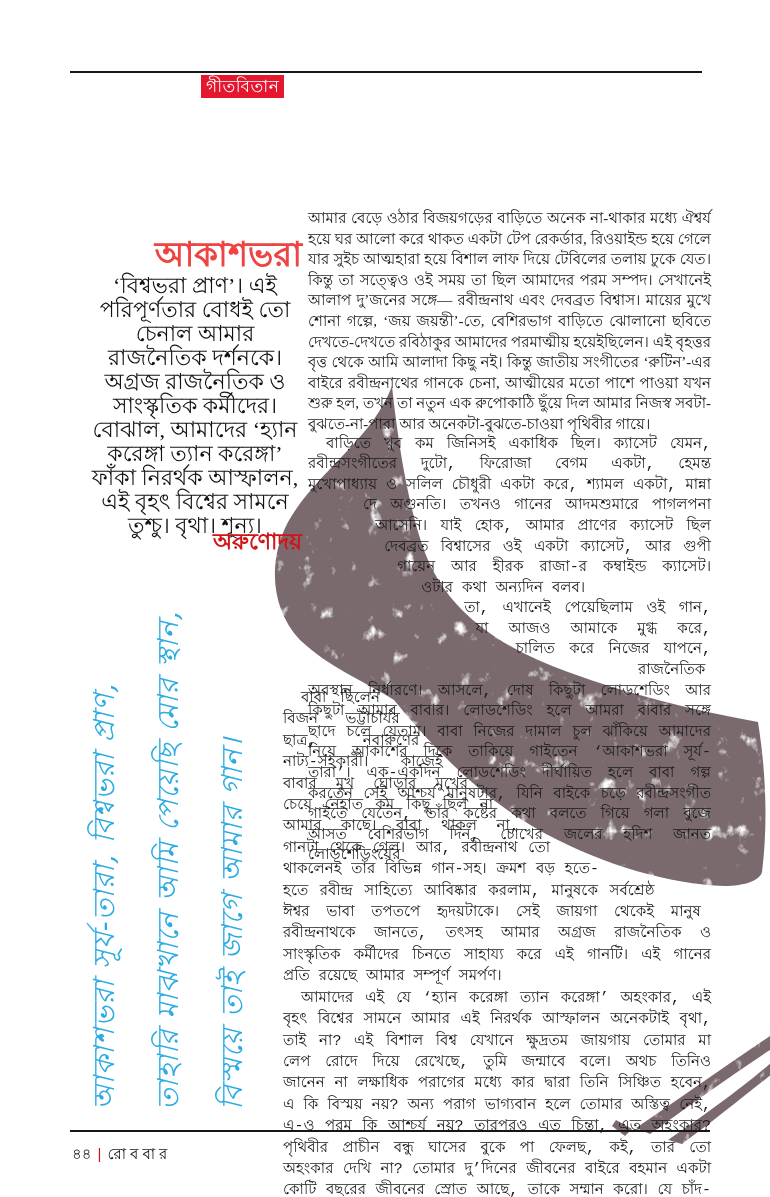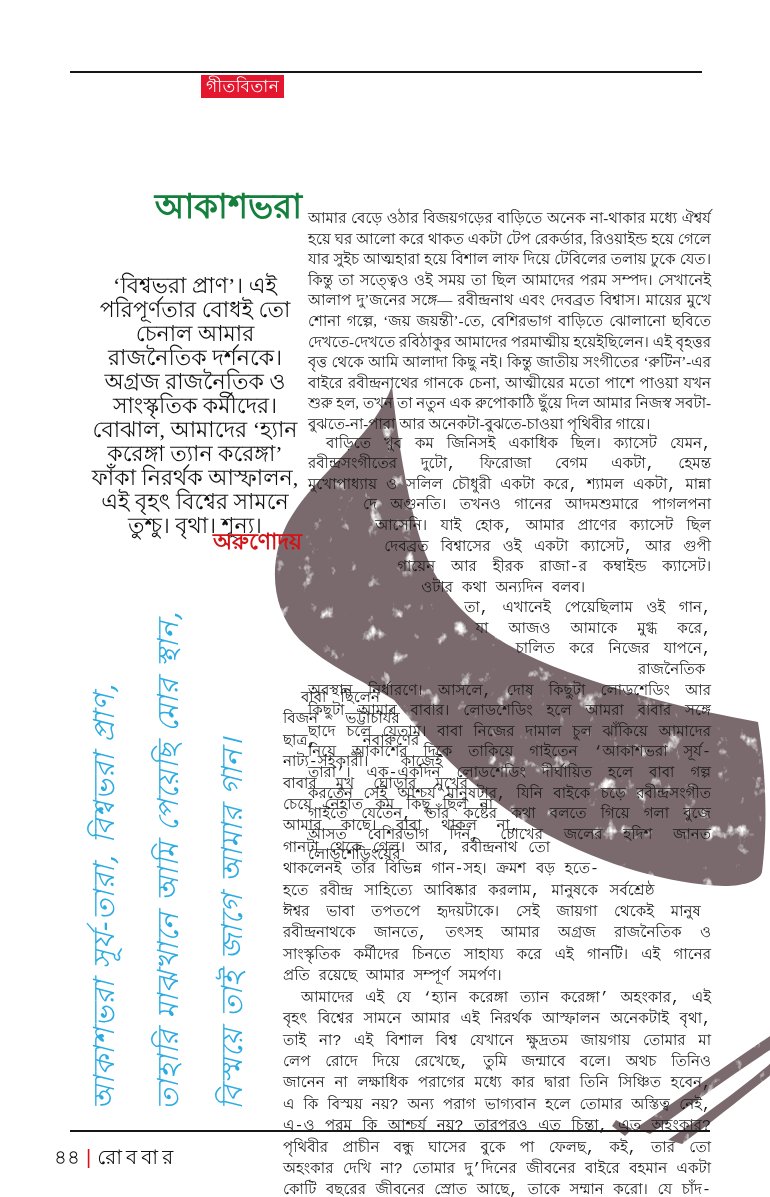--- a/index.html
+++ b/index.html
@@ -6,21 +6,21 @@
   .page{position:relative;width:770px;height:1197px;background:#ffffff;margin:0 auto;
         overflow:hidden;font-family:"Liberation Serif", serif;color:#1a1a1a;}
   
   .top-rule{position:absolute;left:70px;top:71px;width:632px;height:2px;background:#161616;}
   .section-badge{position:absolute;left:177px;top:75px;background:#e4172f;color:#ffffff;
         font-family:"Liberation Sans", sans-serif;font-size:17px;line-height:23px;
         padding:0 5px;letter-spacing:.5px;margin-left:24px;}
   
   .headline{position:absolute;left:92px;top:186px;width:210px;text-align:right;
         font-family:"DejaVu Sans", sans-serif;font-weight:bold;font-size:34px;line-height:41px;}
-  .headline .l1{color:#15803d;}
+  .headline .l1{color:#ef4444;margin-top:48px;}
   .headline .l2{color:#00aeef;}
   .standfirst{position:absolute;left:88px;top:274px;width:214px;text-align:center;
         font-size:22px;line-height:24px;color:#111;}
   .author{position:absolute;left:92px;top:524px;width:210px;text-align:right;
         font-family:"DejaVu Sans", sans-serif;font-weight:bold;font-size:22px;color:#d21317;}
   
   .script-wrap{position:absolute;left:-103px;top:739px;width:546px;height:196px;
         transform:rotate(-90deg);color:#21a7e0;
         font-family:"DejaVu Serif", serif;font-style:italic;
         font-size:29px;line-height:64px;white-space:nowrap;opacity:.95;}
@@ -35,22 +35,22 @@
   .wrapA{float:left;width:330px;height:472px;
         shape-outside:polygon(0px 290px,46px 296px,64px 322px,74px 346px,86px 368px,
         114px 392px,142px 415px,174px 437px,218px 458px,330px 472px,0px 472px);}
   .bodyB{position:absolute;left:283px;top:688px;width:428px;z-index:1;
         font-size:15px;line-height:21.4px;text-align:justify;}
   .wrapB{float:right;width:400px;height:222px;
         shape-outside:polygon(69px 0px,400px 0px,400px 222px,378px 205px,308px 180px,
         228px 145px,188px 112px,115px 50px);}
   
   .footer-rule{position:absolute;left:70px;top:1130px;width:640px;height:2px;background:#161616;}
-  .folio{position:absolute;left:54px;top:1142px;font-family:"Liberation Sans", sans-serif;
-        font-size:20px;color:#111;}
+  .folio{position:absolute;left:72px;top:1142px;font-family:"Liberation Sans", sans-serif;
+        font-size:15px;color:#111;}
   .folio .sep{color:#d21317;padding:0 6px;}
   .folio .mag{letter-spacing:4px;}
 </style>
 </head>
 <body>
 
 <div class="page">
 
   <svg class="art" width="770" height="1197" viewBox="0 0 770 1197" aria-hidden="true">
     <defs>

